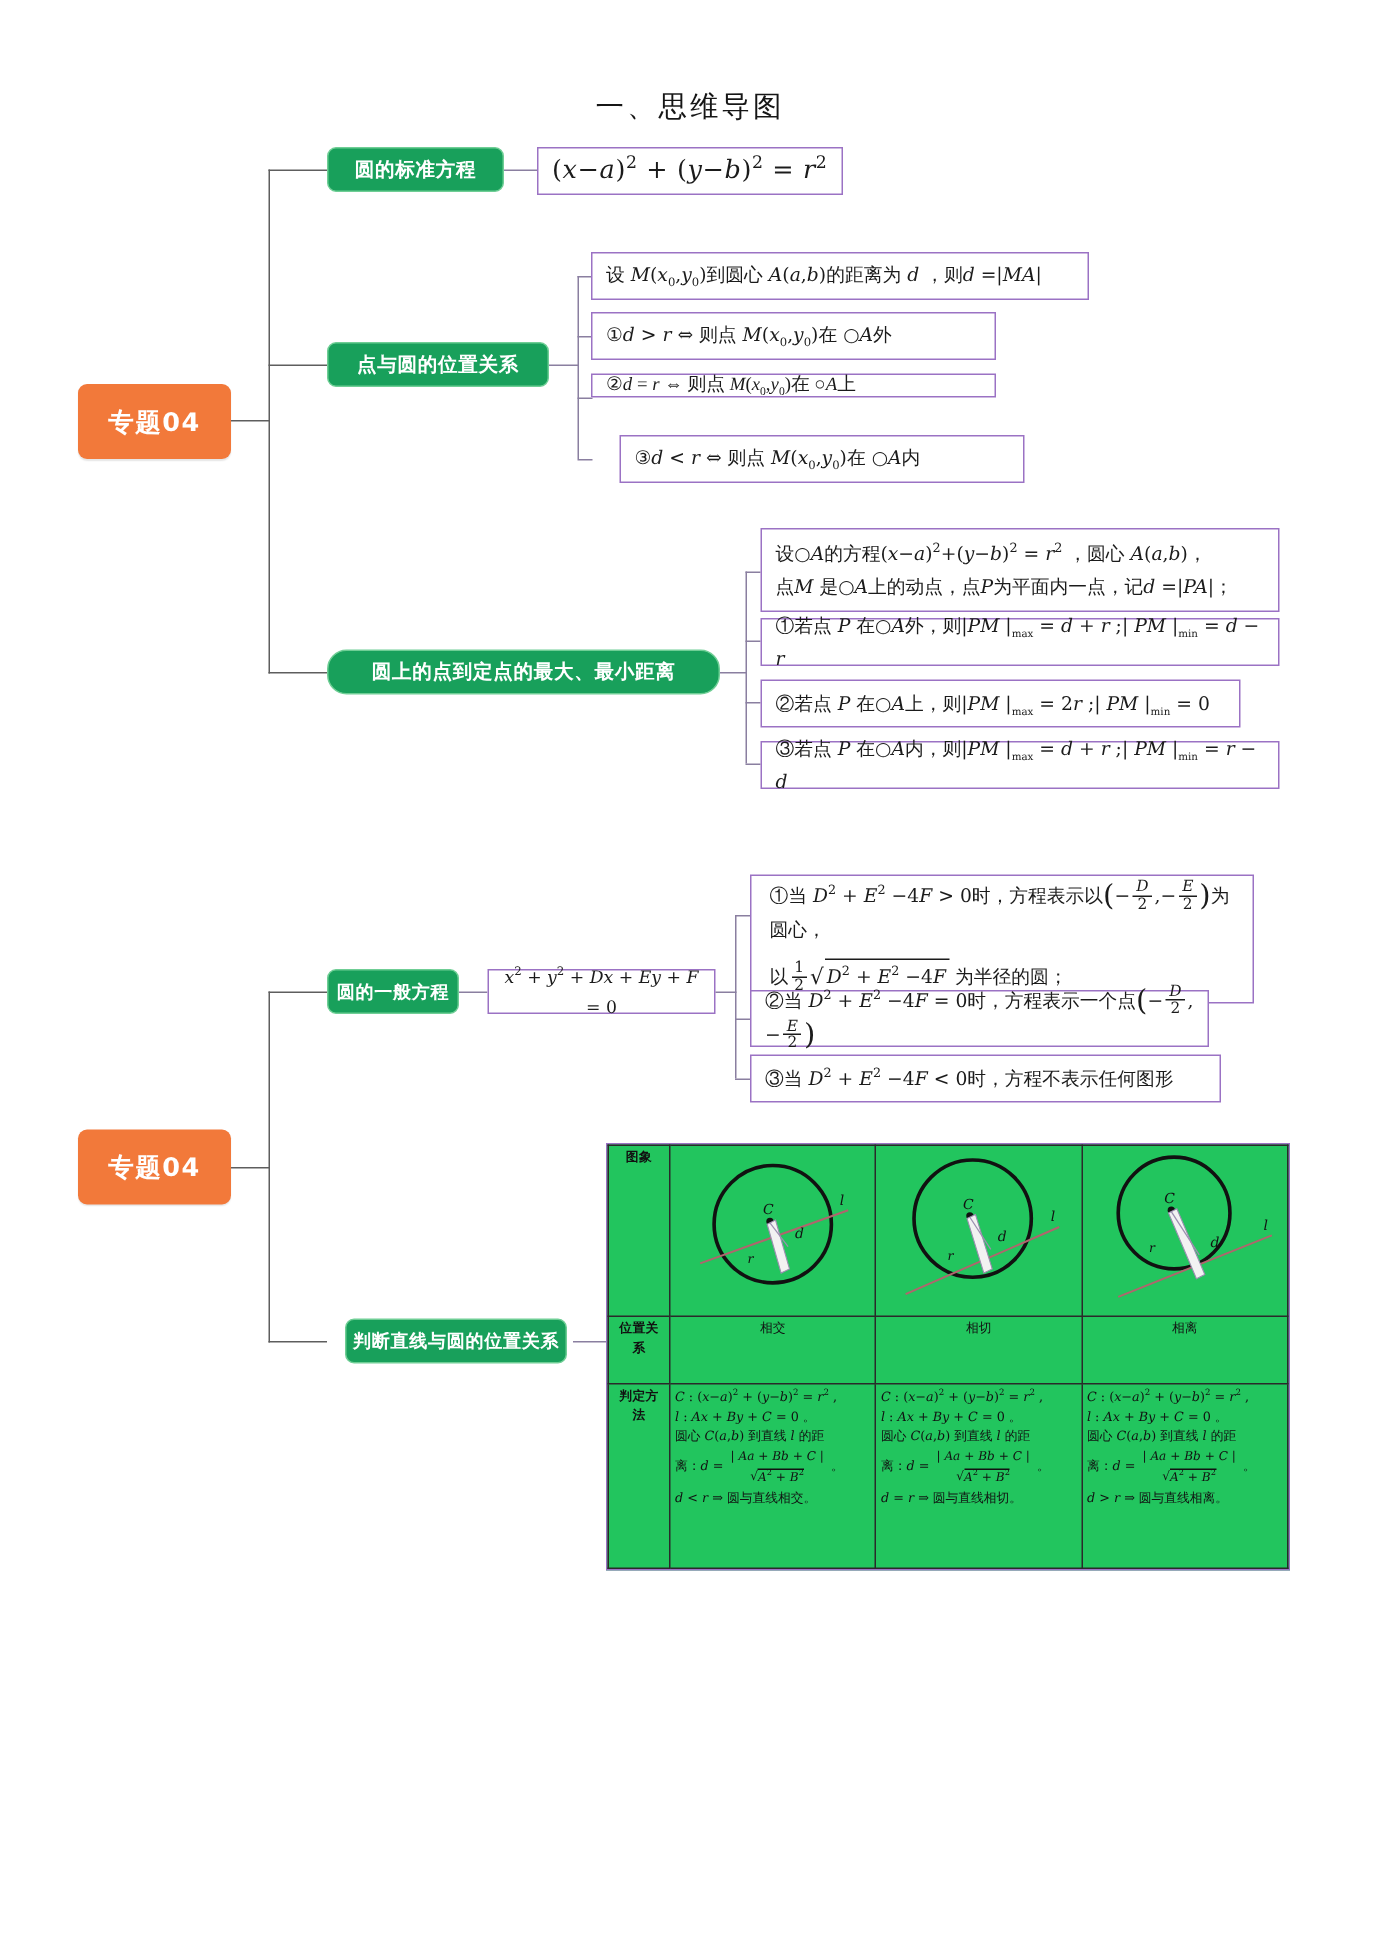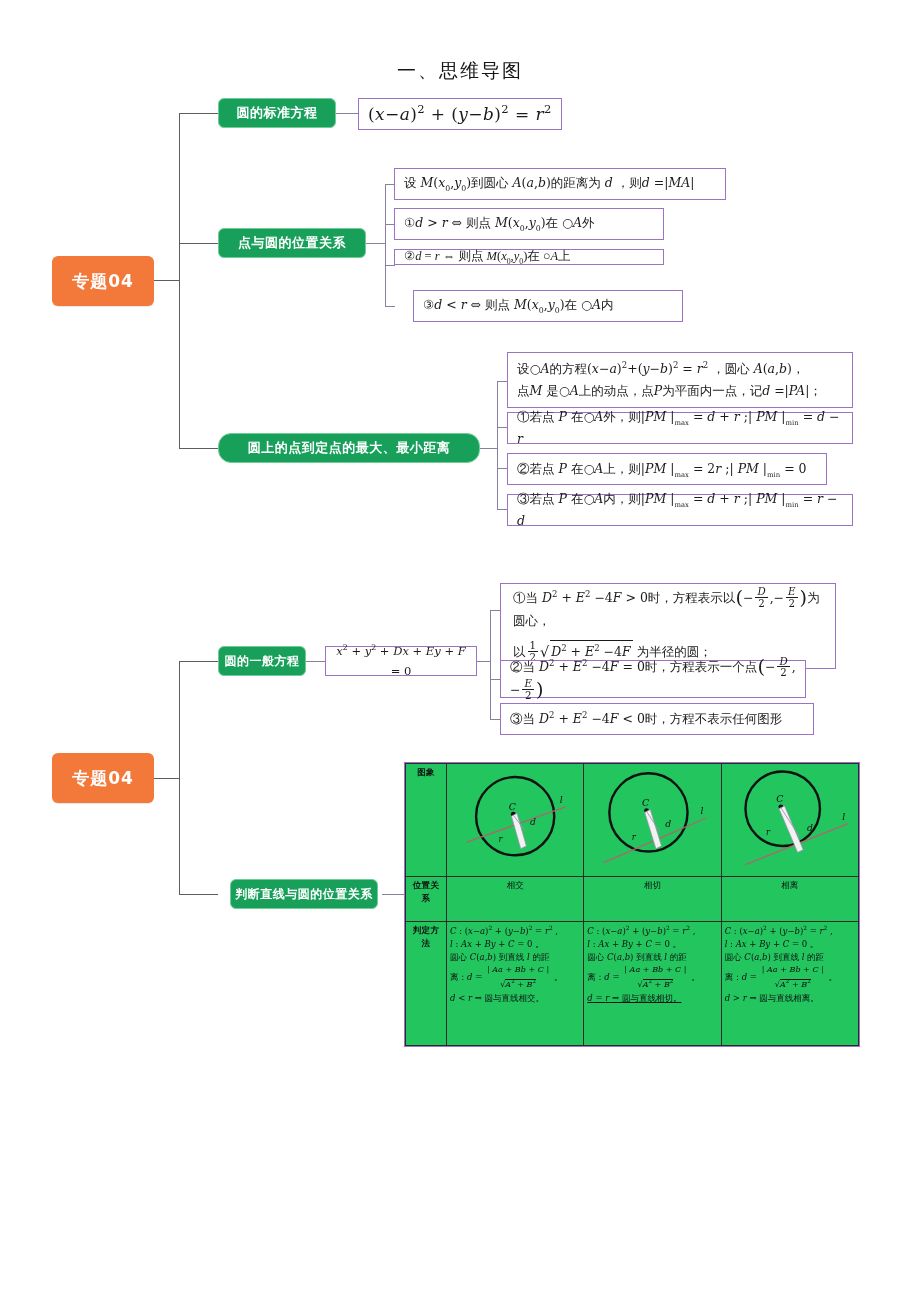--- a/index.html
+++ b/index.html
@@ -307,21 +307,21 @@
           <span class="mline">圆心 <i>C</i>(<i>a</i>,<i>b</i>) 到直线 <i>l</i> 的距</span>
           <span class="mline" style="margin-top:2px;">离：<i>d</i> = <span class="fr2"><span class="num">| <i>Aa</i> + <i>Bb</i> + <i>C</i> |</span><span class="den">√<span style="border-top:1px solid #111;"><i>A</i><sup>2</sup> + <i>B</i><sup>2</sup></span></span></span> 。</span>
           <span class="mline" style="margin-top:3px;"><i>d</i> &lt; <i>r</i> ⇒ 圆与直线相交。</span>
         </td>
 
         <td>
           <span class="mline"><i>C</i> : (<i>x</i>−<i>a</i>)<sup>2</sup> + (<i>y</i>−<i>b</i>)<sup>2</sup> = <i>r</i><sup>2</sup> ,</span>
           <span class="mline"><i>l</i> : <i>Ax</i> + <i>By</i> + <i>C</i> = 0 。</span>
           <span class="mline">圆心 <i>C</i>(<i>a</i>,<i>b</i>) 到直线 <i>l</i> 的距</span>
           <span class="mline" style="margin-top:2px;">离：<i>d</i> = <span class="fr2"><span class="num">| <i>Aa</i> + <i>Bb</i> + <i>C</i> |</span><span class="den">√<span style="border-top:1px solid #111;"><i>A</i><sup>2</sup> + <i>B</i><sup>2</sup></span></span></span> 。</span>
-          <span class="mline" style="margin-top:3px;text-decoration:underline;"><i>d</i> = <i>r</i> ⇒ 圆与直线相切。</span>
+          <span class="mline" style="margin-top:3px;"><i>d</i> = <i>r</i> ⇒ 圆与直线相切。</span>
         </td>
 
         <td>
           <span class="mline"><i>C</i> : (<i>x</i>−<i>a</i>)<sup>2</sup> + (<i>y</i>−<i>b</i>)<sup>2</sup> = <i>r</i><sup>2</sup> ,</span>
           <span class="mline"><i>l</i> : <i>Ax</i> + <i>By</i> + <i>C</i> = 0 。</span>
           <span class="mline">圆心 <i>C</i>(<i>a</i>,<i>b</i>) 到直线 <i>l</i> 的距</span>
           <span class="mline" style="margin-top:2px;">离：<i>d</i> = <span class="fr2"><span class="num">| <i>Aa</i> + <i>Bb</i> + <i>C</i> |</span><span class="den">√<span style="border-top:1px solid #111;"><i>A</i><sup>2</sup> + <i>B</i><sup>2</sup></span></span></span> 。</span>
           <span class="mline" style="margin-top:3px;"><i>d</i> &gt; <i>r</i> ⇒ 圆与直线相离。</span>
         </td>
       </tr>

